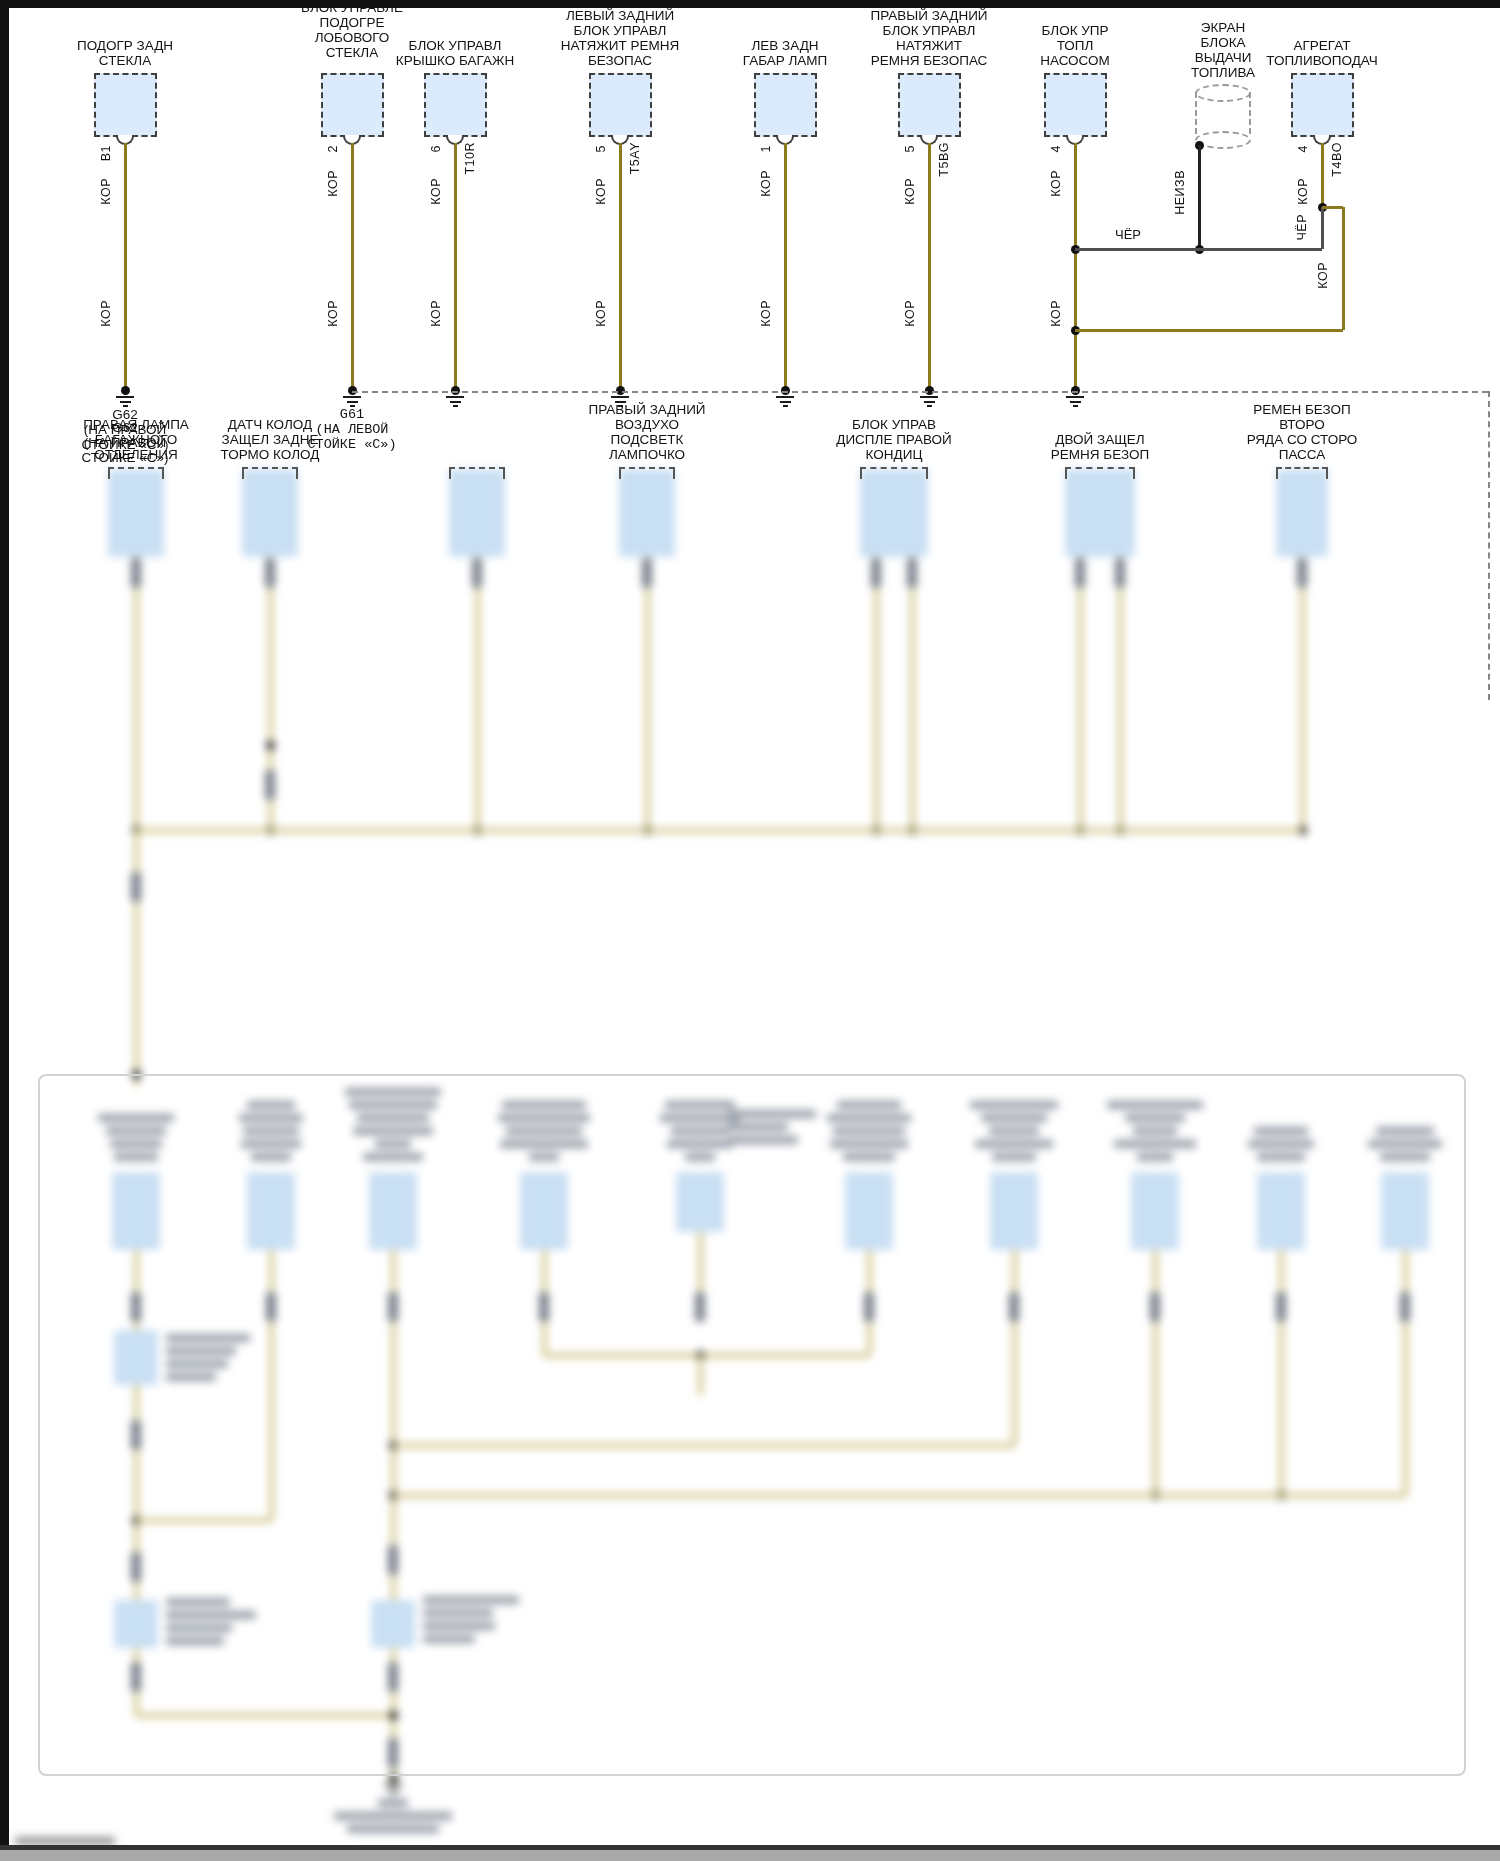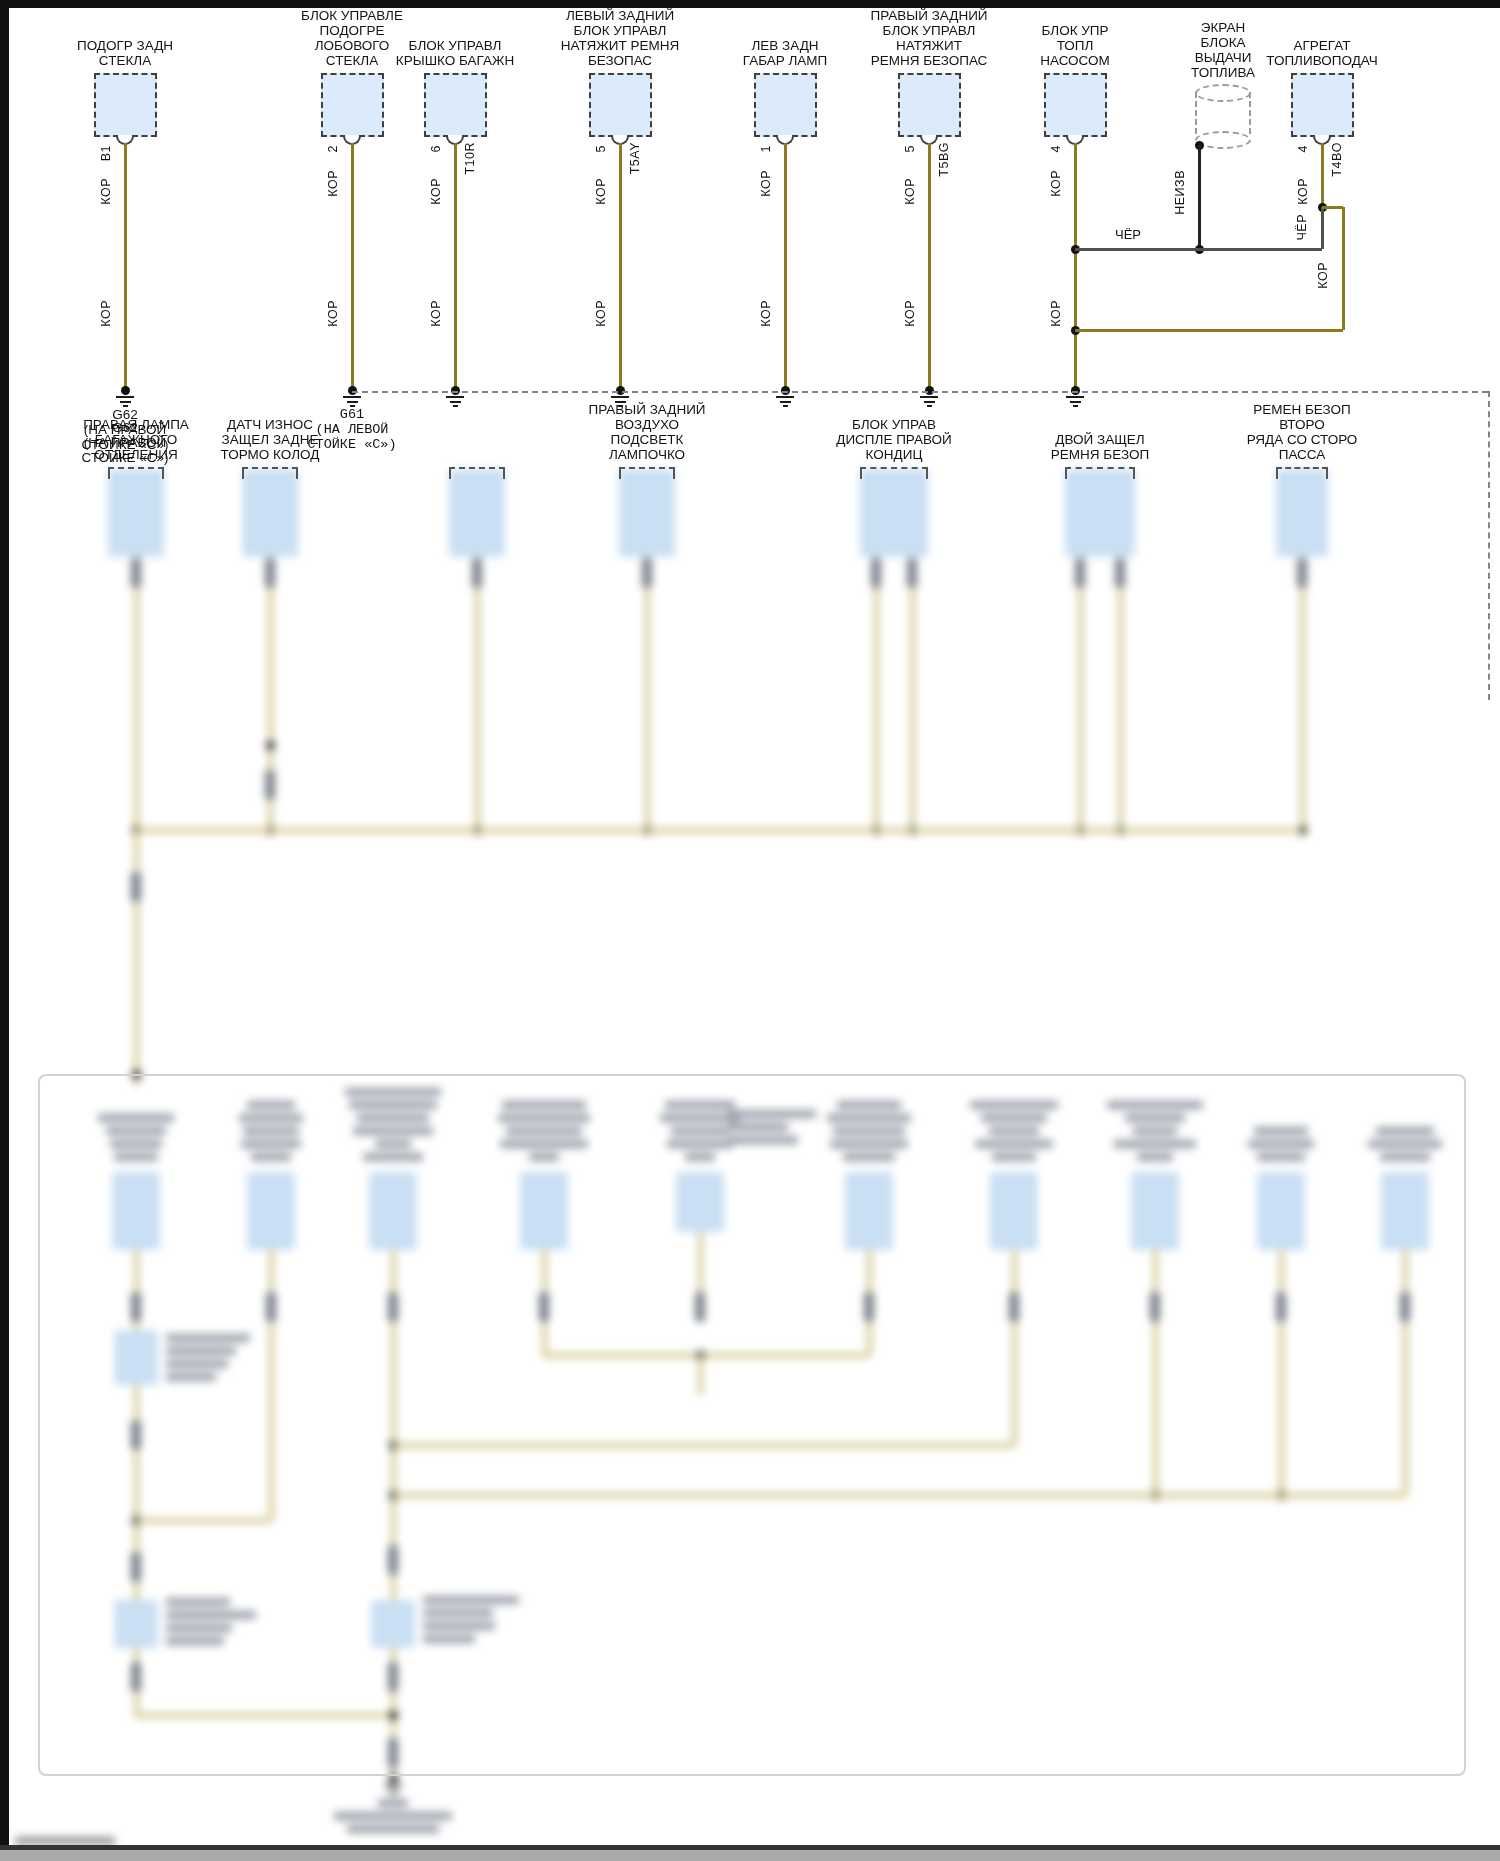--- a/index.html
+++ b/index.html
@@ -204,21 +204,21 @@
       <div class="abs" style="left: 0px; top: 1845px; width: 1500px; height: 5px; background: rgb(51, 51, 51);"></div>
       <div class="abs" style="left: 0px; top: 1850px; width: 1500px; height: 11px; background: rgb(169, 169, 169);"></div>
       <div class="complabel" style="left: -25px; width: 300px; top: 38px;">
         <div>ПОДОГР ЗАДН</div>
         <div>СТЕКЛА</div>
       </div>
       <div class="cbox" style="left: 93.5px; top: 73px; width: 59px; height: 60px;"></div>
       <div class="notch" style="left: 116px; top: 135px;"></div>
       <div class="vlab" style="left: 99px; top: 145px;">B1</div>
       <div class="vlab" style="left: 99px; top: 178px;">КОР</div>
-      <div class="complabel" style="left: 202px; width: 300px; top: 8px;">
+      <div class="complabel" style="left: 202px; width: 300px; top: 0;">
         <div>БЛОК УПРАВЛЕ</div>
         <div>ПОДОГРЕ</div>
         <div>ЛОБОВОГО</div>
         <div>СТЕКЛА</div>
       </div>
       <div class="cbox" style="left: 320.5px; top: 73px; width: 59px; height: 60px;"></div>
       <div class="notch" style="left: 343px; top: 135px;"></div>
       <div class="vlab" style="left: 326px; top: 145px;">2</div>
       <div class="vlab" style="left: 326px; top: 170px;">КОР</div>
       <div class="complabel" style="left: 305px; width: 300px; top: 38px;">
@@ -363,21 +363,21 @@
       <div class="gline" style="left: 1072.5px; top: 405px; width: 5px;"></div>
       <div class="abs" style="left: 352px; top: 391px; width: 1136px; height: 0px; border-top: 2px dashed rgb(133, 133, 133);"></div>
       <div class="abs" style="left: 1488px; top: 391px; height: 309px; width: 0px; border-left: 2px dashed rgb(133, 133, 133);"></div>
       <div class="complabel" style="left: -14px; width: 300px; top: 417px;">
         <div>ПРАВАЯ ЛАМПА</div>
         <div>БАГАЖНОГО</div>
         <div>ОТДЕЛЕНИЯ</div>
       </div>
       <div class="stub" style="left: 108px; top: 467px; width: 52px; height: 10px;"></div>
       <div class="complabel" style="left: 120px; width: 300px; top: 417px;">
-        <div>ДАТЧ ИЗНОС</div>
+        <div>ДАТЧ КОЛОД</div>
         <div>ЗАЩЕЛ ЗАДНЕ</div>
         <div>ТОРМО КОЛОД</div>
       </div>
       <div class="stub" style="left: 242px; top: 467px; width: 52px; height: 10px;"></div>
       <div class="stub" style="left: 449px; top: 467px; width: 52px; height: 10px;"></div>
       <div class="complabel" style="left: 497px; width: 300px; top: 402px;">
         <div>ПРАВЫЙ ЗАДНИЙ</div>
         <div>ВОЗДУХО</div>
         <div>ПОДСВЕТК</div>
         <div>ЛАМПОЧКО</div>

